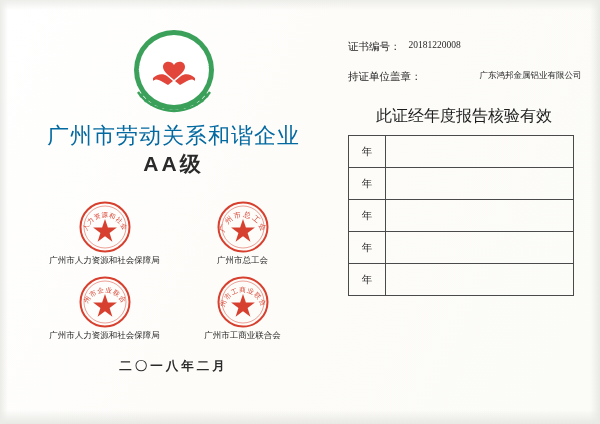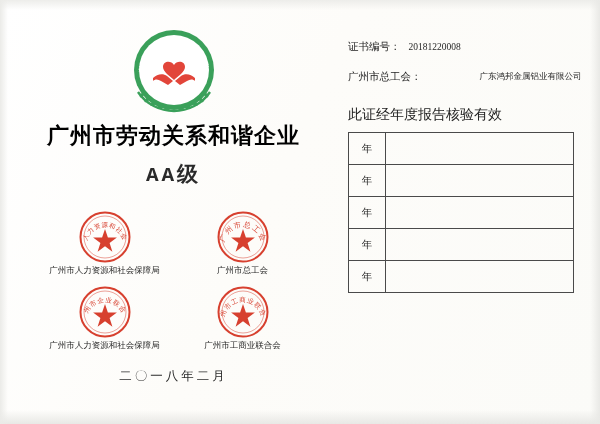--- a/index.html
+++ b/index.html
@@ -84,33 +84,33 @@
     left: 4px;
     top: 44px;
     width: 96px;
     height: 40px;
   }
 
   
   .doc-title {
     font-family: "DejaVu Sans", sans-serif;
     font-size: 22px;
-    font-weight: bold;
-    color: #000000;
+    font-weight: normal;
+    color: #0369a1;
     letter-spacing: 1px;
     line-height: 1.25;
     margin-top: 4px;
   }
   .doc-grade {
-    font-family: Liberation Mono, monospace;
+    font-family: Liberation Sans, sans-serif;
     font-size: 21px;
     font-weight: bold;
     color: #2a2a2a;
     letter-spacing: 3px;
-    margin-top: 10px;
+    margin-top: 0;
   }
 
   
   .stamps {
     margin-top: 22px;
     width: 260px;
     margin-left: auto;
     margin-right: auto;
   }
   .stamp-row {
@@ -141,32 +141,33 @@
     color: #1f1f1f;
     margin-top: 1px;
     white-space: nowrap;
   }
   .issue-date {
     font-family: "DejaVu Sans", sans-serif;
     font-size: 12.5px;
     color: #2a2a2a;
     letter-spacing: 3px;
     margin-top: 16px;
+    font-weight: bold;
   }
 
   
   .right-col {
     position: absolute;
     left: 348px;
     top: 40px;
     width: 226px;
   }
   .field-row {
     display: flex;
-    align-items: center;
+    align-items: flex-start;
     margin-bottom: 16px;
   }
   .field-label {
     font-family: "DejaVu Sans", sans-serif;
     font-size: 10.5px;
     color: #1d1d1d;
     white-space: nowrap;
   }
   .field-value {
     font-family: Liberation Serif, serif;
@@ -175,24 +176,25 @@
     margin-left: 8px;
     white-space: nowrap;
   }
   .field-value.small {
     font-size: 8.5px;
     margin-left: 14px;
     padding-left: 44px;
   }
   .verify-note {
     font-family: "DejaVu Sans", sans-serif;
-    font-size: 14px;
+    font-size: 16px;
     color: #1d1d1d;
     margin-top: 22px;
     margin-bottom: 8px;
+    margin-left: 28px;
   }
 
   
   .verify-table {
     border-collapse: collapse;
     width: 226px;
   }
   .verify-table td {
     border: 1px solid #4a4a4a;
     height: 31px;
@@ -346,21 +348,21 @@
   </div>
 
   <div class="right-col">
 
     <div class="field-row">
       <span class="field-label">证书编号：</span>
       <span class="field-value">20181220008</span>
     </div>
 
     <div class="field-row">
-      <span class="field-label">广州市总工会：</span>
+      <span class="field-label">持证单位盖章：</span>
       <span class="field-value small">广东鸿邦金属铝业有限公司</span>
     </div>
 
     <div class="verify-note">此证经年度报告核验有效</div>
 
     <table class="verify-table">
       <tbody>
         <tr>
           <td class="year-cell">年</td>
           <td class="blank-cell"></td>

